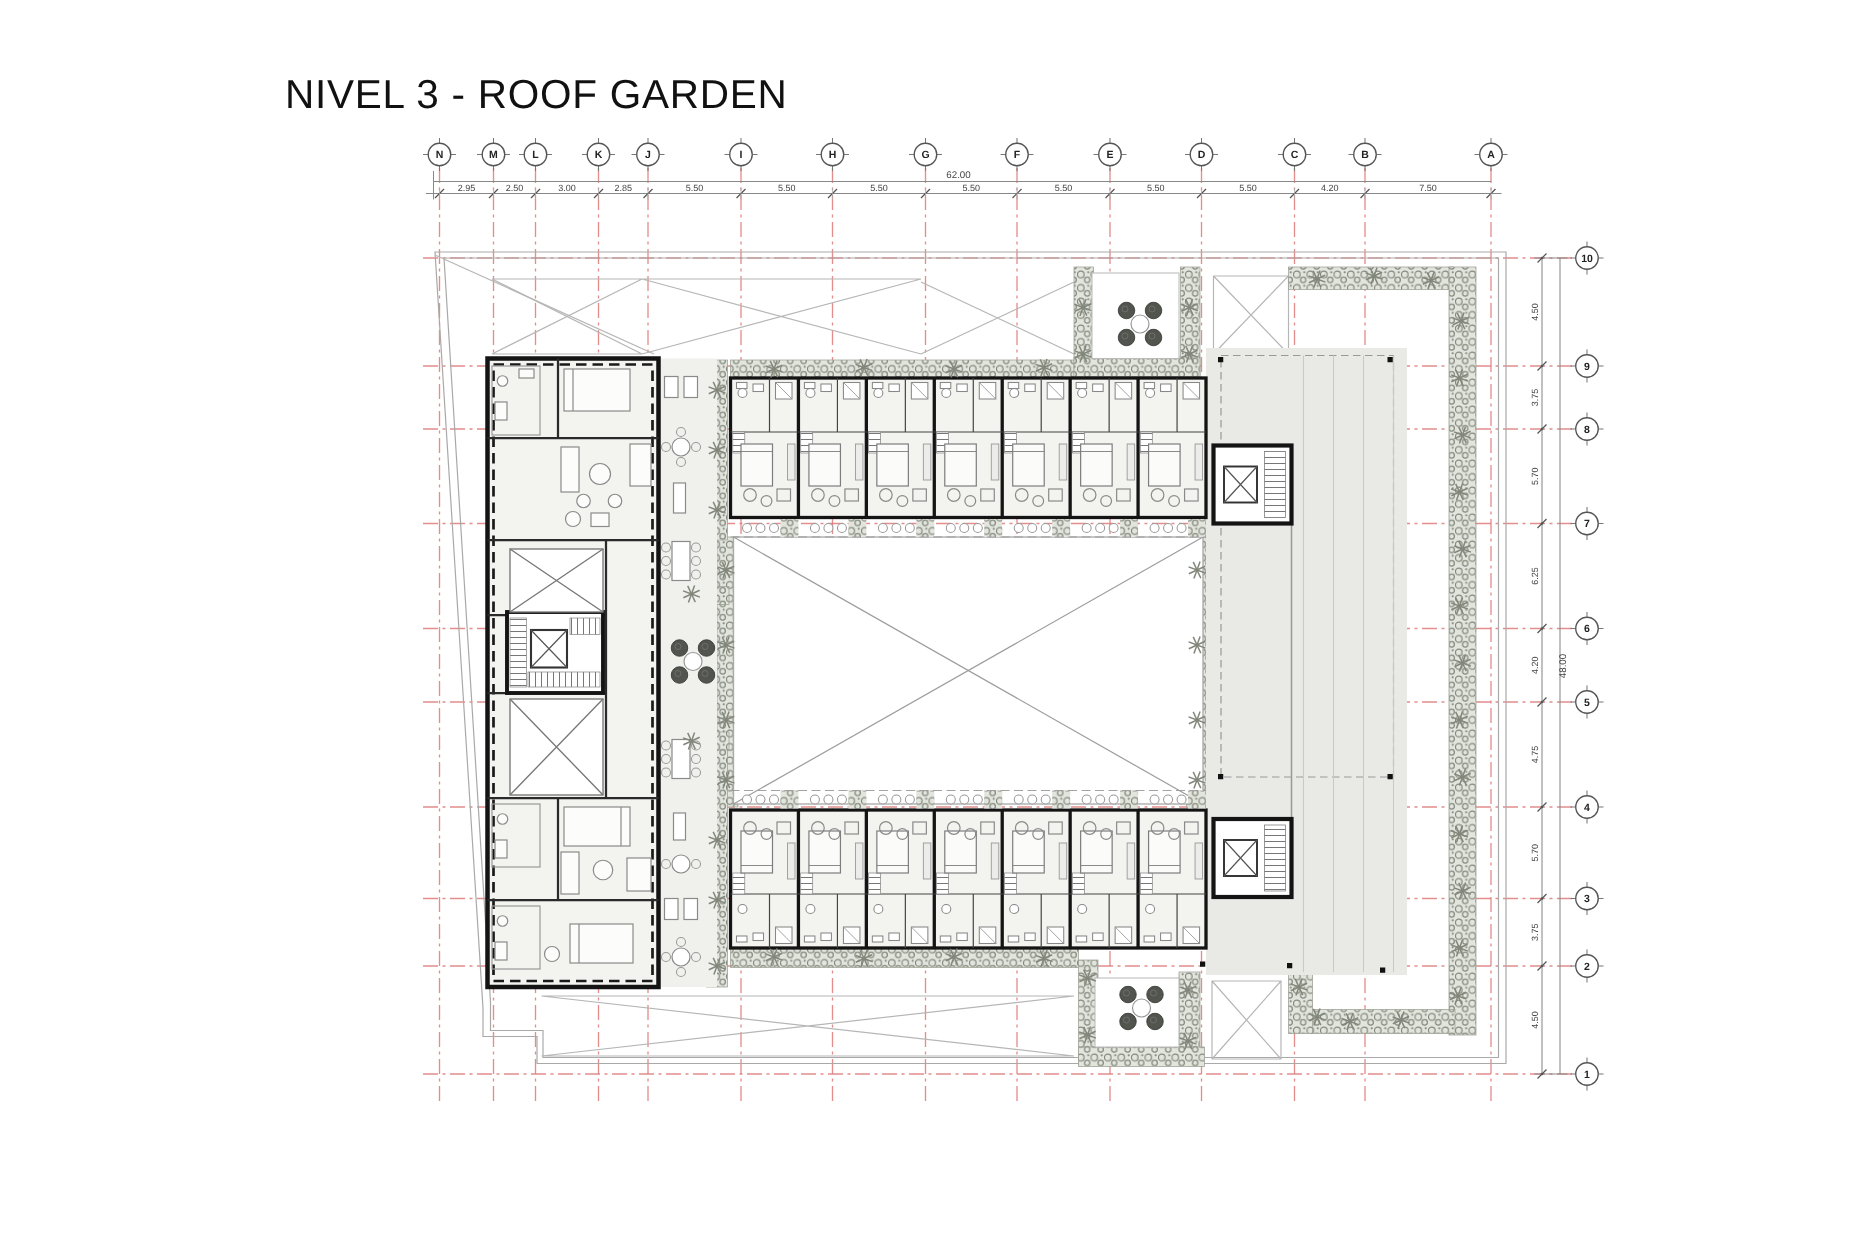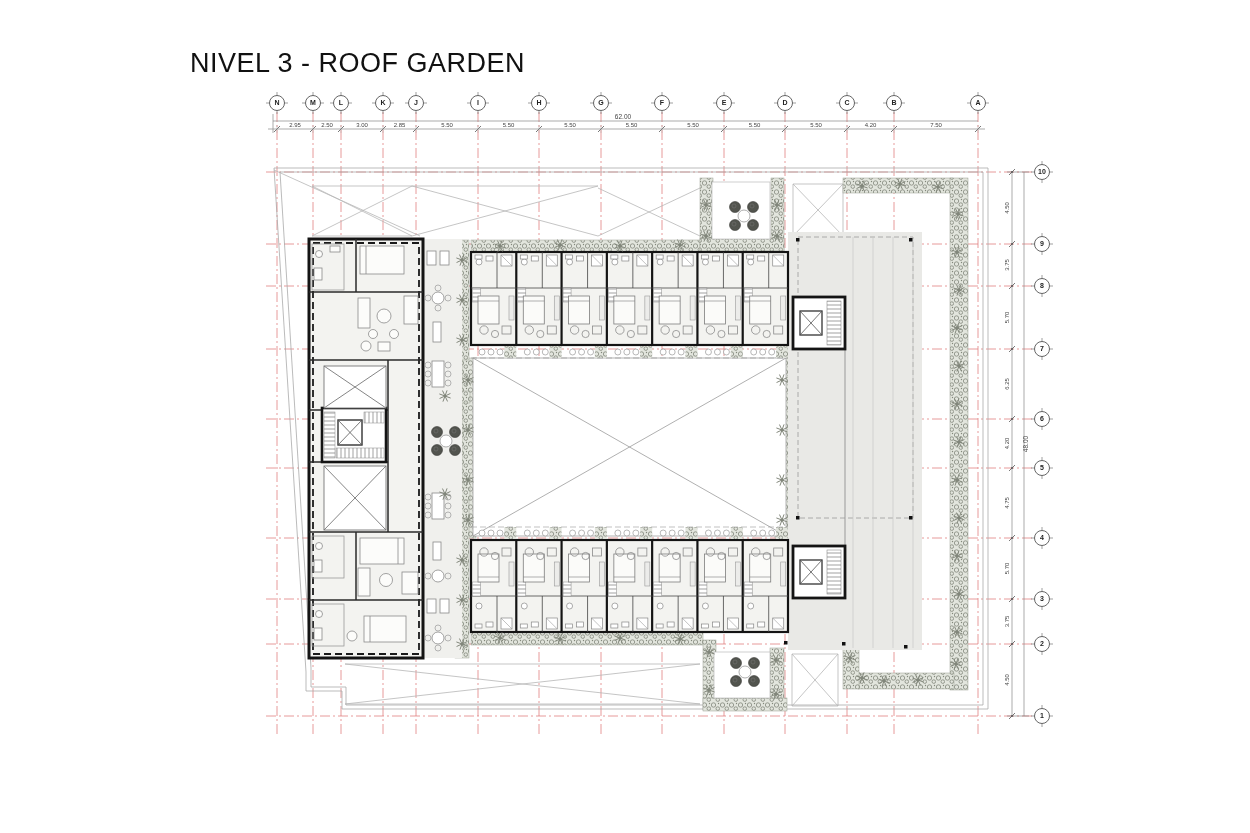--- a/index.html
+++ b/index.html
@@ -1,21 +1,21 @@
 <!DOCTYPE html>
 <html style="--grid-red: #e07a7a; --wall: #141414; --veg-ink: #82877b; --terrace: #e9e9e6; --room: #f3f3f0;"><head>
 <meta charset="utf-8">
 <style>
   :root{
     --grid-red:#e07a7a; --wall:#141414; --line:#a8a8a8; --dim:#444;
     --veg-bg:#e2e5dd; --veg-ink:#82877b; --room:#f3f3f0; --terrace:#e9e9e6;
   }
   html,body{margin:0;padding:0;background:#ffffff;}
   .canvas{position:relative;width:1128px;height:833px;background:#fff;overflow:hidden;
-          font-family:"Liberation Sans", sans-serif;}
+          font-family:"Liberation Sans", sans-serif;padding-left:16px;}
   .plan-title{position:absolute;left:190px;top:48px;font-size:27px;letter-spacing:.5px;
               color:#111;font-weight:400;white-space:nowrap;}
   svg text{font-family:"Liberation Sans", sans-serif;}
   .marker-label{font-size:7px;font-weight:700;fill:#222;}
   .dim-label{font-size:6px;fill:var(--dim);}
   .total-label{font-size:6.5px;fill:var(--dim);}
 </style>
 </head>
 <body>
 

